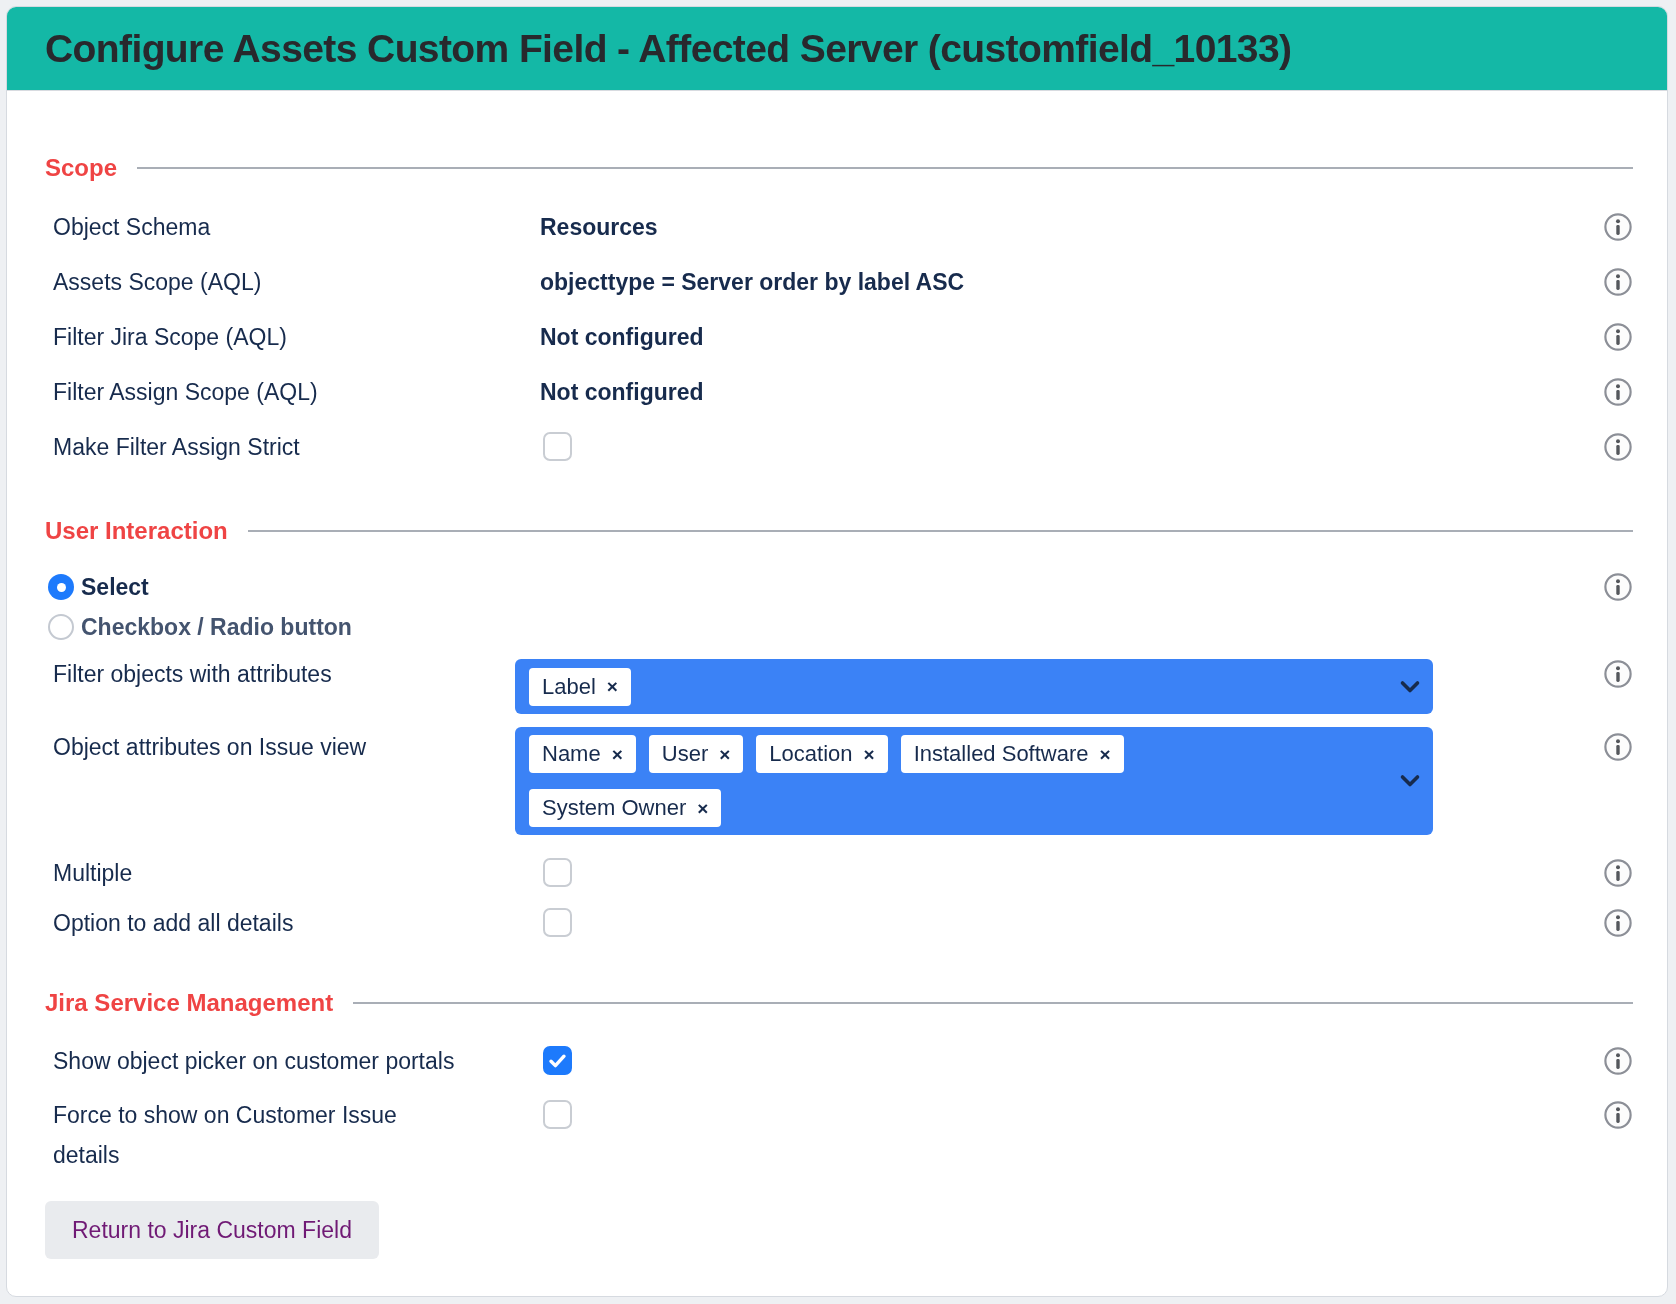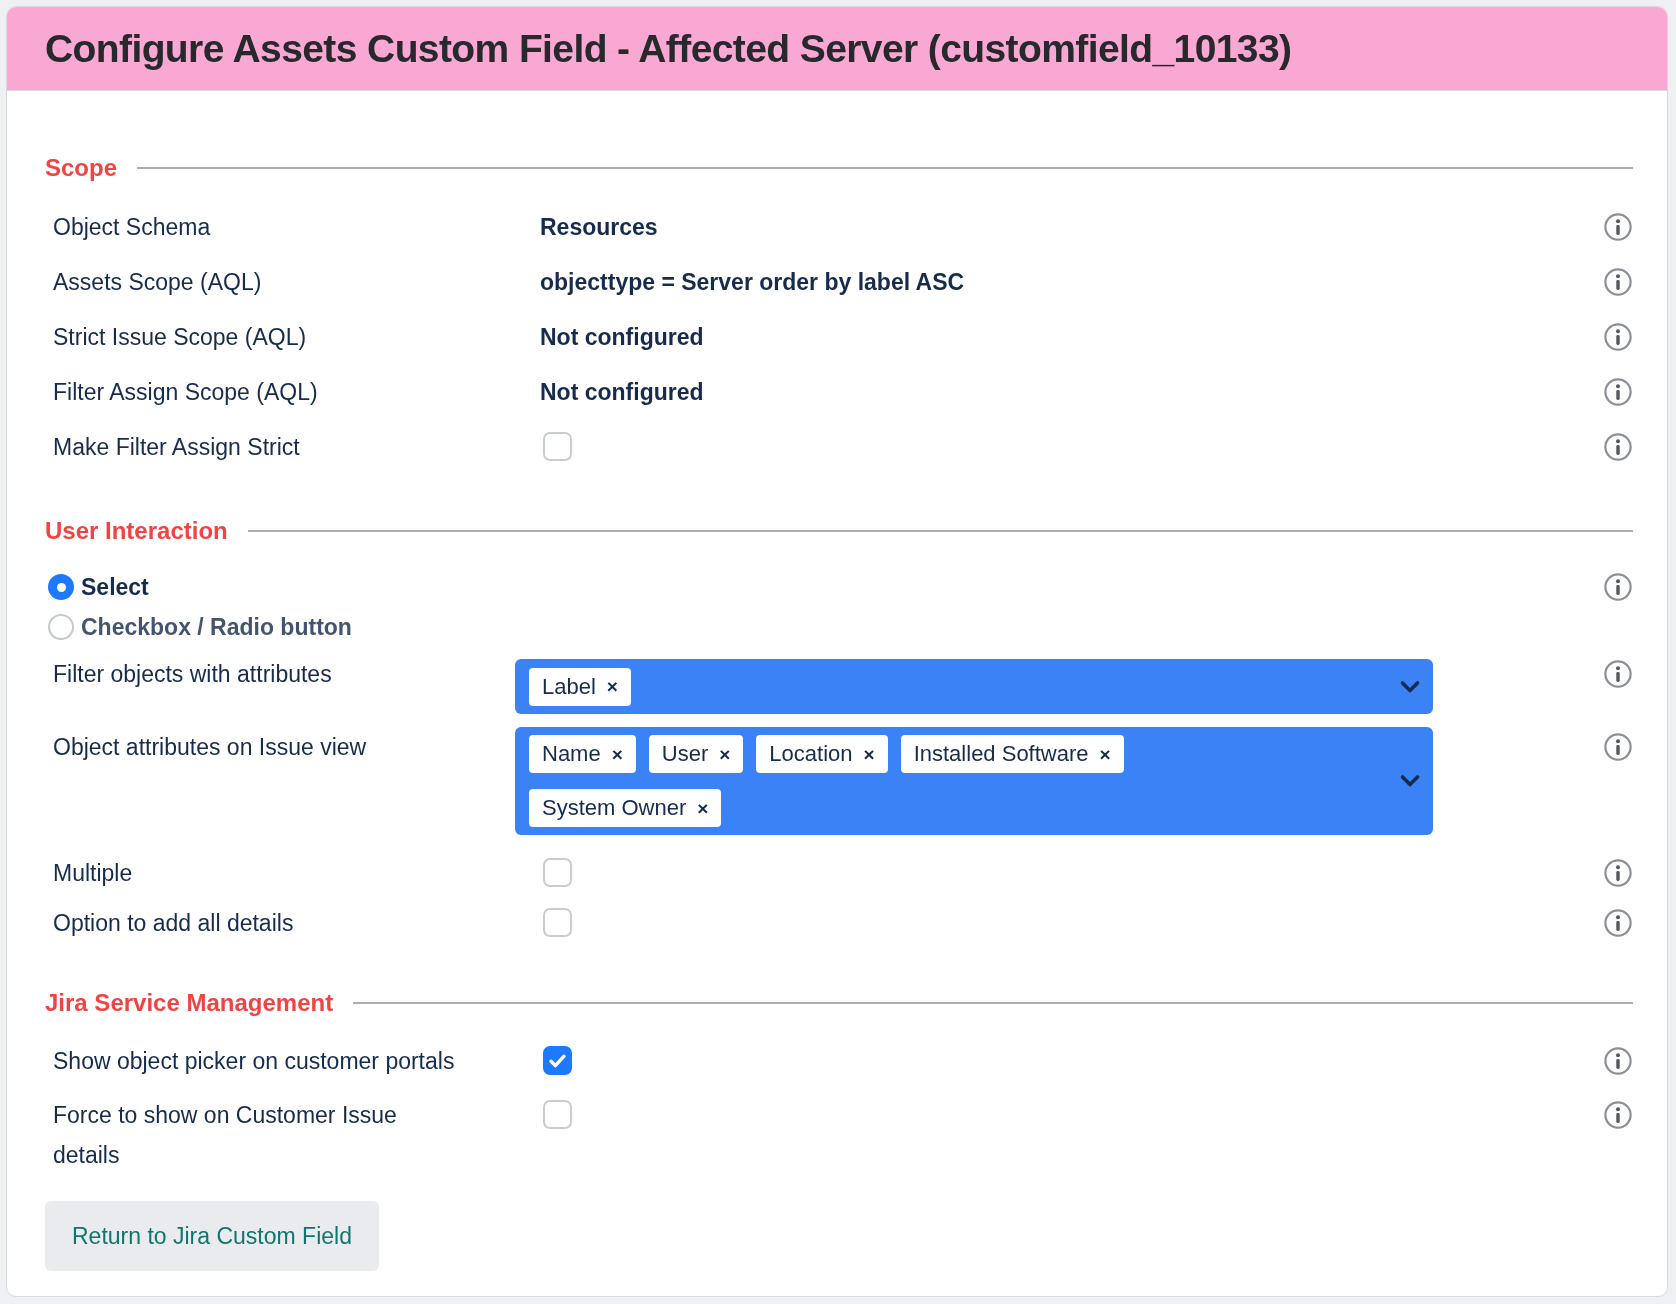--- a/index.html
+++ b/index.html
@@ -13,21 +13,21 @@
   .card {
     position:absolute; left:6px; top:6px;
     width:1662px; height:1291px;
     background:#ffffff;
     border:1px solid #d6dae0;
     border-radius:10px;
     box-sizing:border-box;
     overflow:hidden;
   }
   .hdr {
-    height:84px; background:#f9a8d4;
+    height:84px; background:#14b8a6;
     border-bottom:1px solid #d8dbe0;
     display:flex; align-items:center;
     padding:0 38px; box-sizing:border-box;
   }
   .hdr h1 {
     margin:0; font-size:39px; font-weight:600;
     color:#28292d; letter-spacing:-0.6px; white-space:nowrap;
   }
   .bodyc { padding:0 34px 0 38px; }
 
@@ -88,24 +88,24 @@
     font-size:22px; color:#172B4D; white-space:nowrap;
   }
   .tag .x {
     margin-left:11px; font-size:19px; font-weight:700; color:#172B4D;
     line-height:1; cursor:pointer;
   }
   .break { flex-basis:100%; height:0; }
 
   .btn {
     display:inline-flex; align-items:center;
-    height:70px; padding:0 27px;
+    height:58px; padding:0 27px;
     background:#e9ebee; border:none; border-radius:6px;
     font-family:"Liberation Sans", sans-serif;
-    font-size:23px; color:#0f766e; cursor:pointer;
+    font-size:23px; color:#701a75; cursor:pointer;
   }
 
   
   .mt-sec1 { margin-top:60px; }
   .r1 { margin-top:27px; height:30px; }
   .rn { margin-top:25px; height:30px; }
   .mt-sec2 { margin-top:52px; }
   .r-type { margin-top:24px; align-items:flex-start; }
   .r-fsel1 { margin-top:17px; }
   .r-fsel2 { margin-top:13px; align-items:flex-start; }
@@ -157,21 +157,21 @@
       <div class="iinfo">
         <svg width="30" height="30" viewBox="0 0 30 30">
             <circle cx="15" cy="15" r="12.6" fill="#fcfcfc" stroke="#8c8f97" stroke-width="2.2"></circle>
             <circle cx="15" cy="9.3" r="2" fill="#54575c"></circle>
             <rect x="13.3" y="13" width="3.4" height="10" rx="1.4" fill="#54575c"></rect>
           </svg>
       </div>
     </div>
 
     <div class="row rn">
-      <div class="lbl">Strict Issue Scope (AQL)</div>
+      <div class="lbl">Filter Jira Scope (AQL)</div>
       <div class="val">Not configured</div>
       <div class="spacer"></div>
       <div class="iinfo">
         <svg width="30" height="30" viewBox="0 0 30 30">
             <circle cx="15" cy="15" r="12.6" fill="#fcfcfc" stroke="#8c8f97" stroke-width="2.2"></circle>
             <circle cx="15" cy="9.3" r="2" fill="#54575c"></circle>
             <rect x="13.3" y="13" width="3.4" height="10" rx="1.4" fill="#54575c"></rect>
           </svg>
       </div>
     </div>

